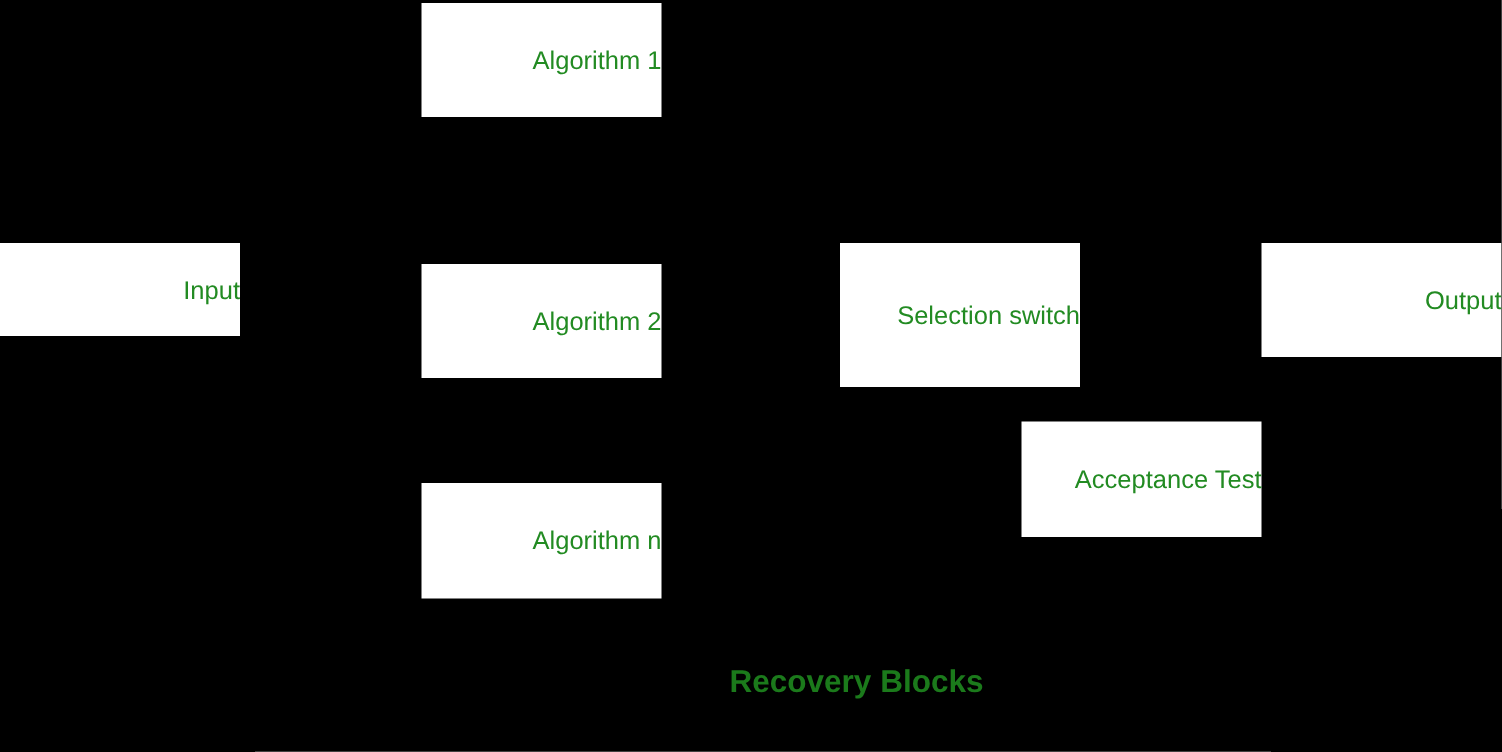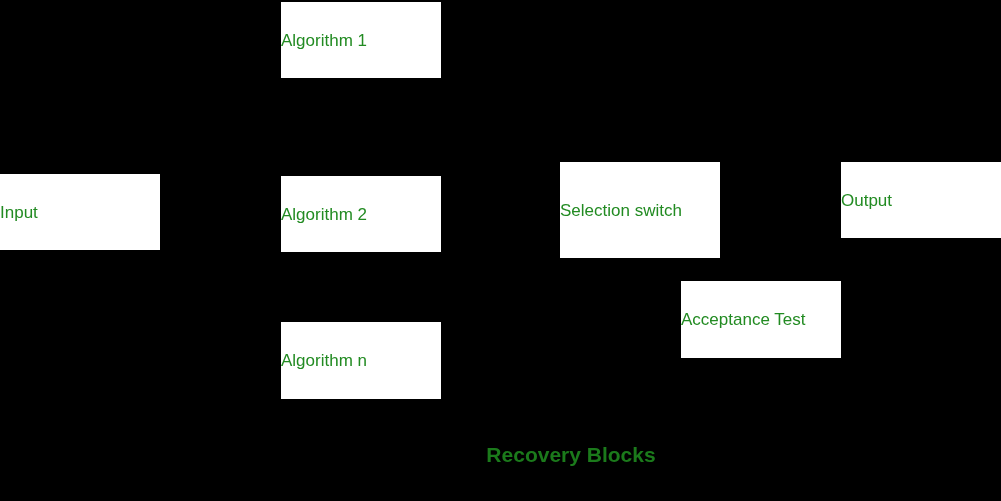--- a/index.html
+++ b/index.html
@@ -11,21 +11,21 @@
     position: relative;
     width: 1001px;
     height: 501px;
     overflow: hidden;
     background: var(--bg, #000);
   }
   .diagram-box {
     position: absolute;
     display: flex;
     align-items: center;
-    justify-content: flex-start;
+    justify-content: flex-end;
     background: var(--box-fill, #fff);
     box-sizing: border-box;
   }
   .diagram-box .box-label {
     color: var(--box-text, #228B22);
     font-size: 17px;
     line-height: 1;
     white-space: nowrap;
   }
   .diagram-caption {
@@ -40,21 +40,21 @@
 </style>
 </head>
 <body>
 
 <div id="canvas" style="--bg: #000000; --box-fill: #ffffff; --box-text: #228B22; --caption-text: #1B7A1B;">
 
   <div class="diagram-caption" style="left: 571px; top: 444px;">Recovery Blocks</div>
 <div class="diagram-box" style="left: 281px; top: 2px; width: 160px; height: 76px;">
       <span class="box-label">Algorithm 1</span>
     </div>
-    <div class="diagram-box" style="left: 0px; top: 174px; width: 160px; height: 76px;">
+    <div class="diagram-box" style="left: 0px; top: 162px; width: 160px; height: 62px;">
       <span class="box-label">Input</span>
     </div>
     <div class="diagram-box" style="left: 281px; top: 176px; width: 160px; height: 76px;">
       <span class="box-label">Algorithm 2</span>
     </div>
     <div class="diagram-box" style="left: 560px; top: 162px; width: 160px; height: 96px;">
       <span class="box-label">Selection switch</span>
     </div>
     <div class="diagram-box" style="left: 841px; top: 162px; width: 160px; height: 76px;">
       <span class="box-label">Output</span>

